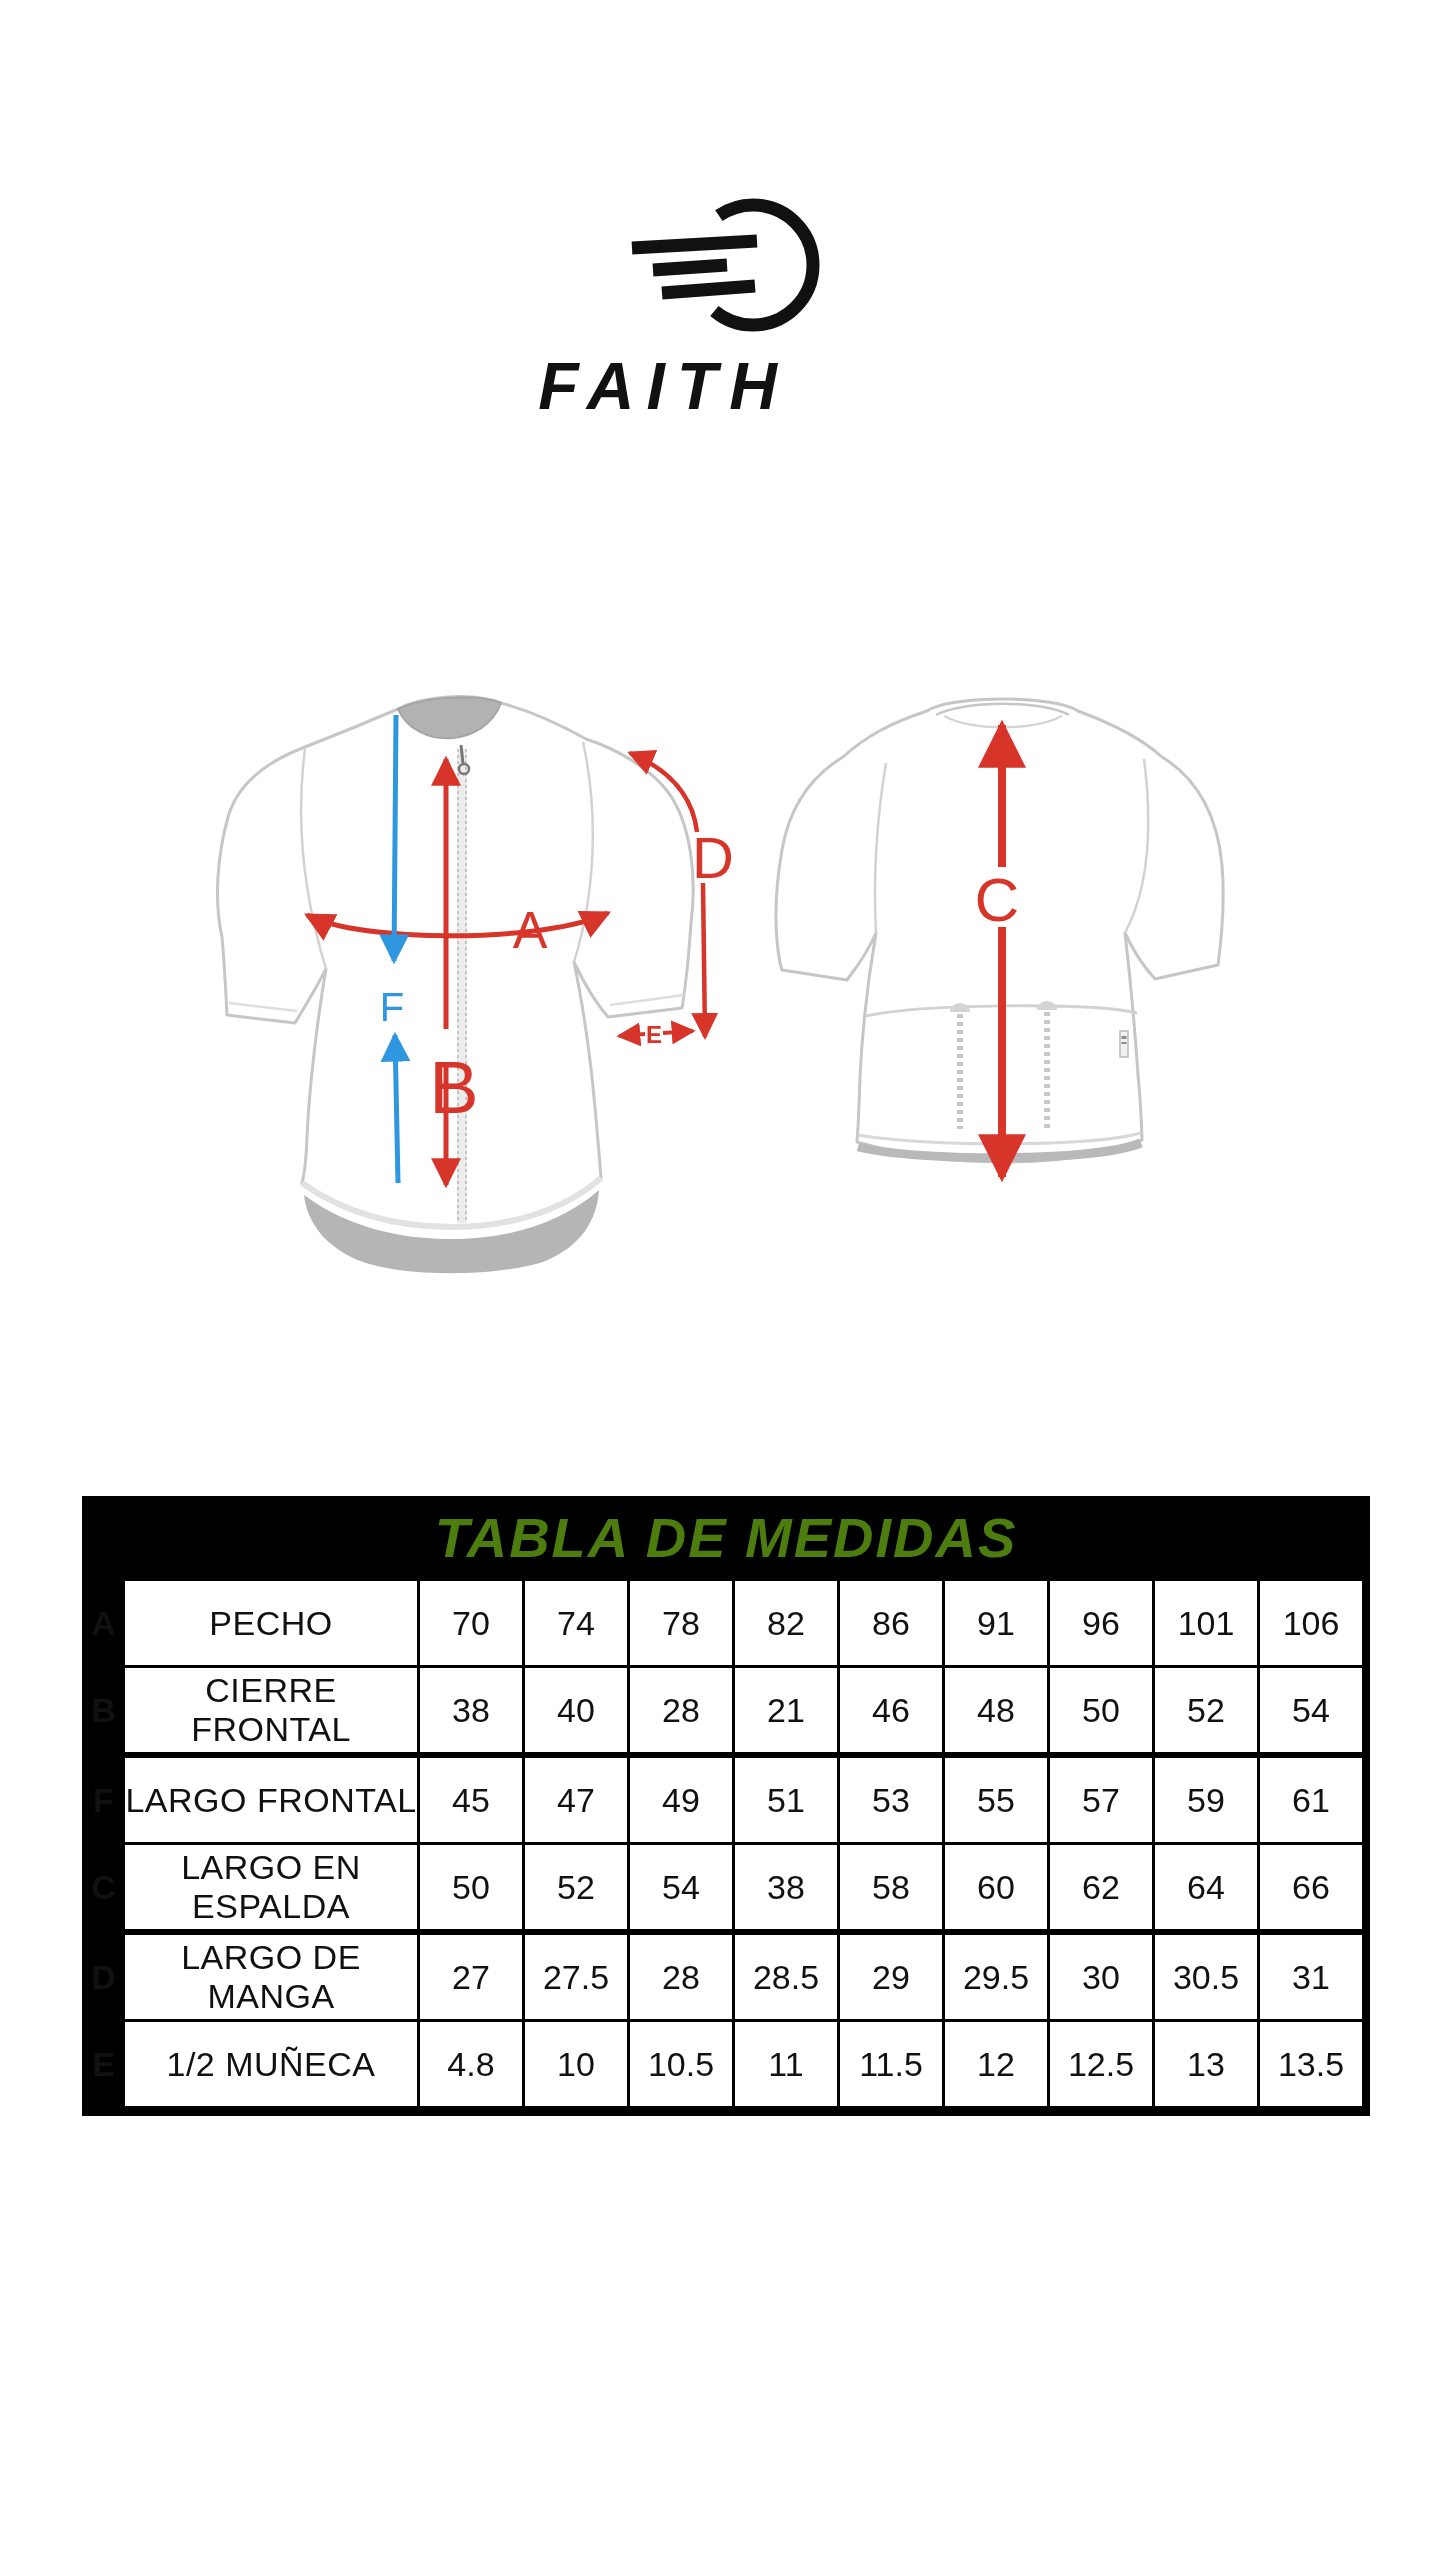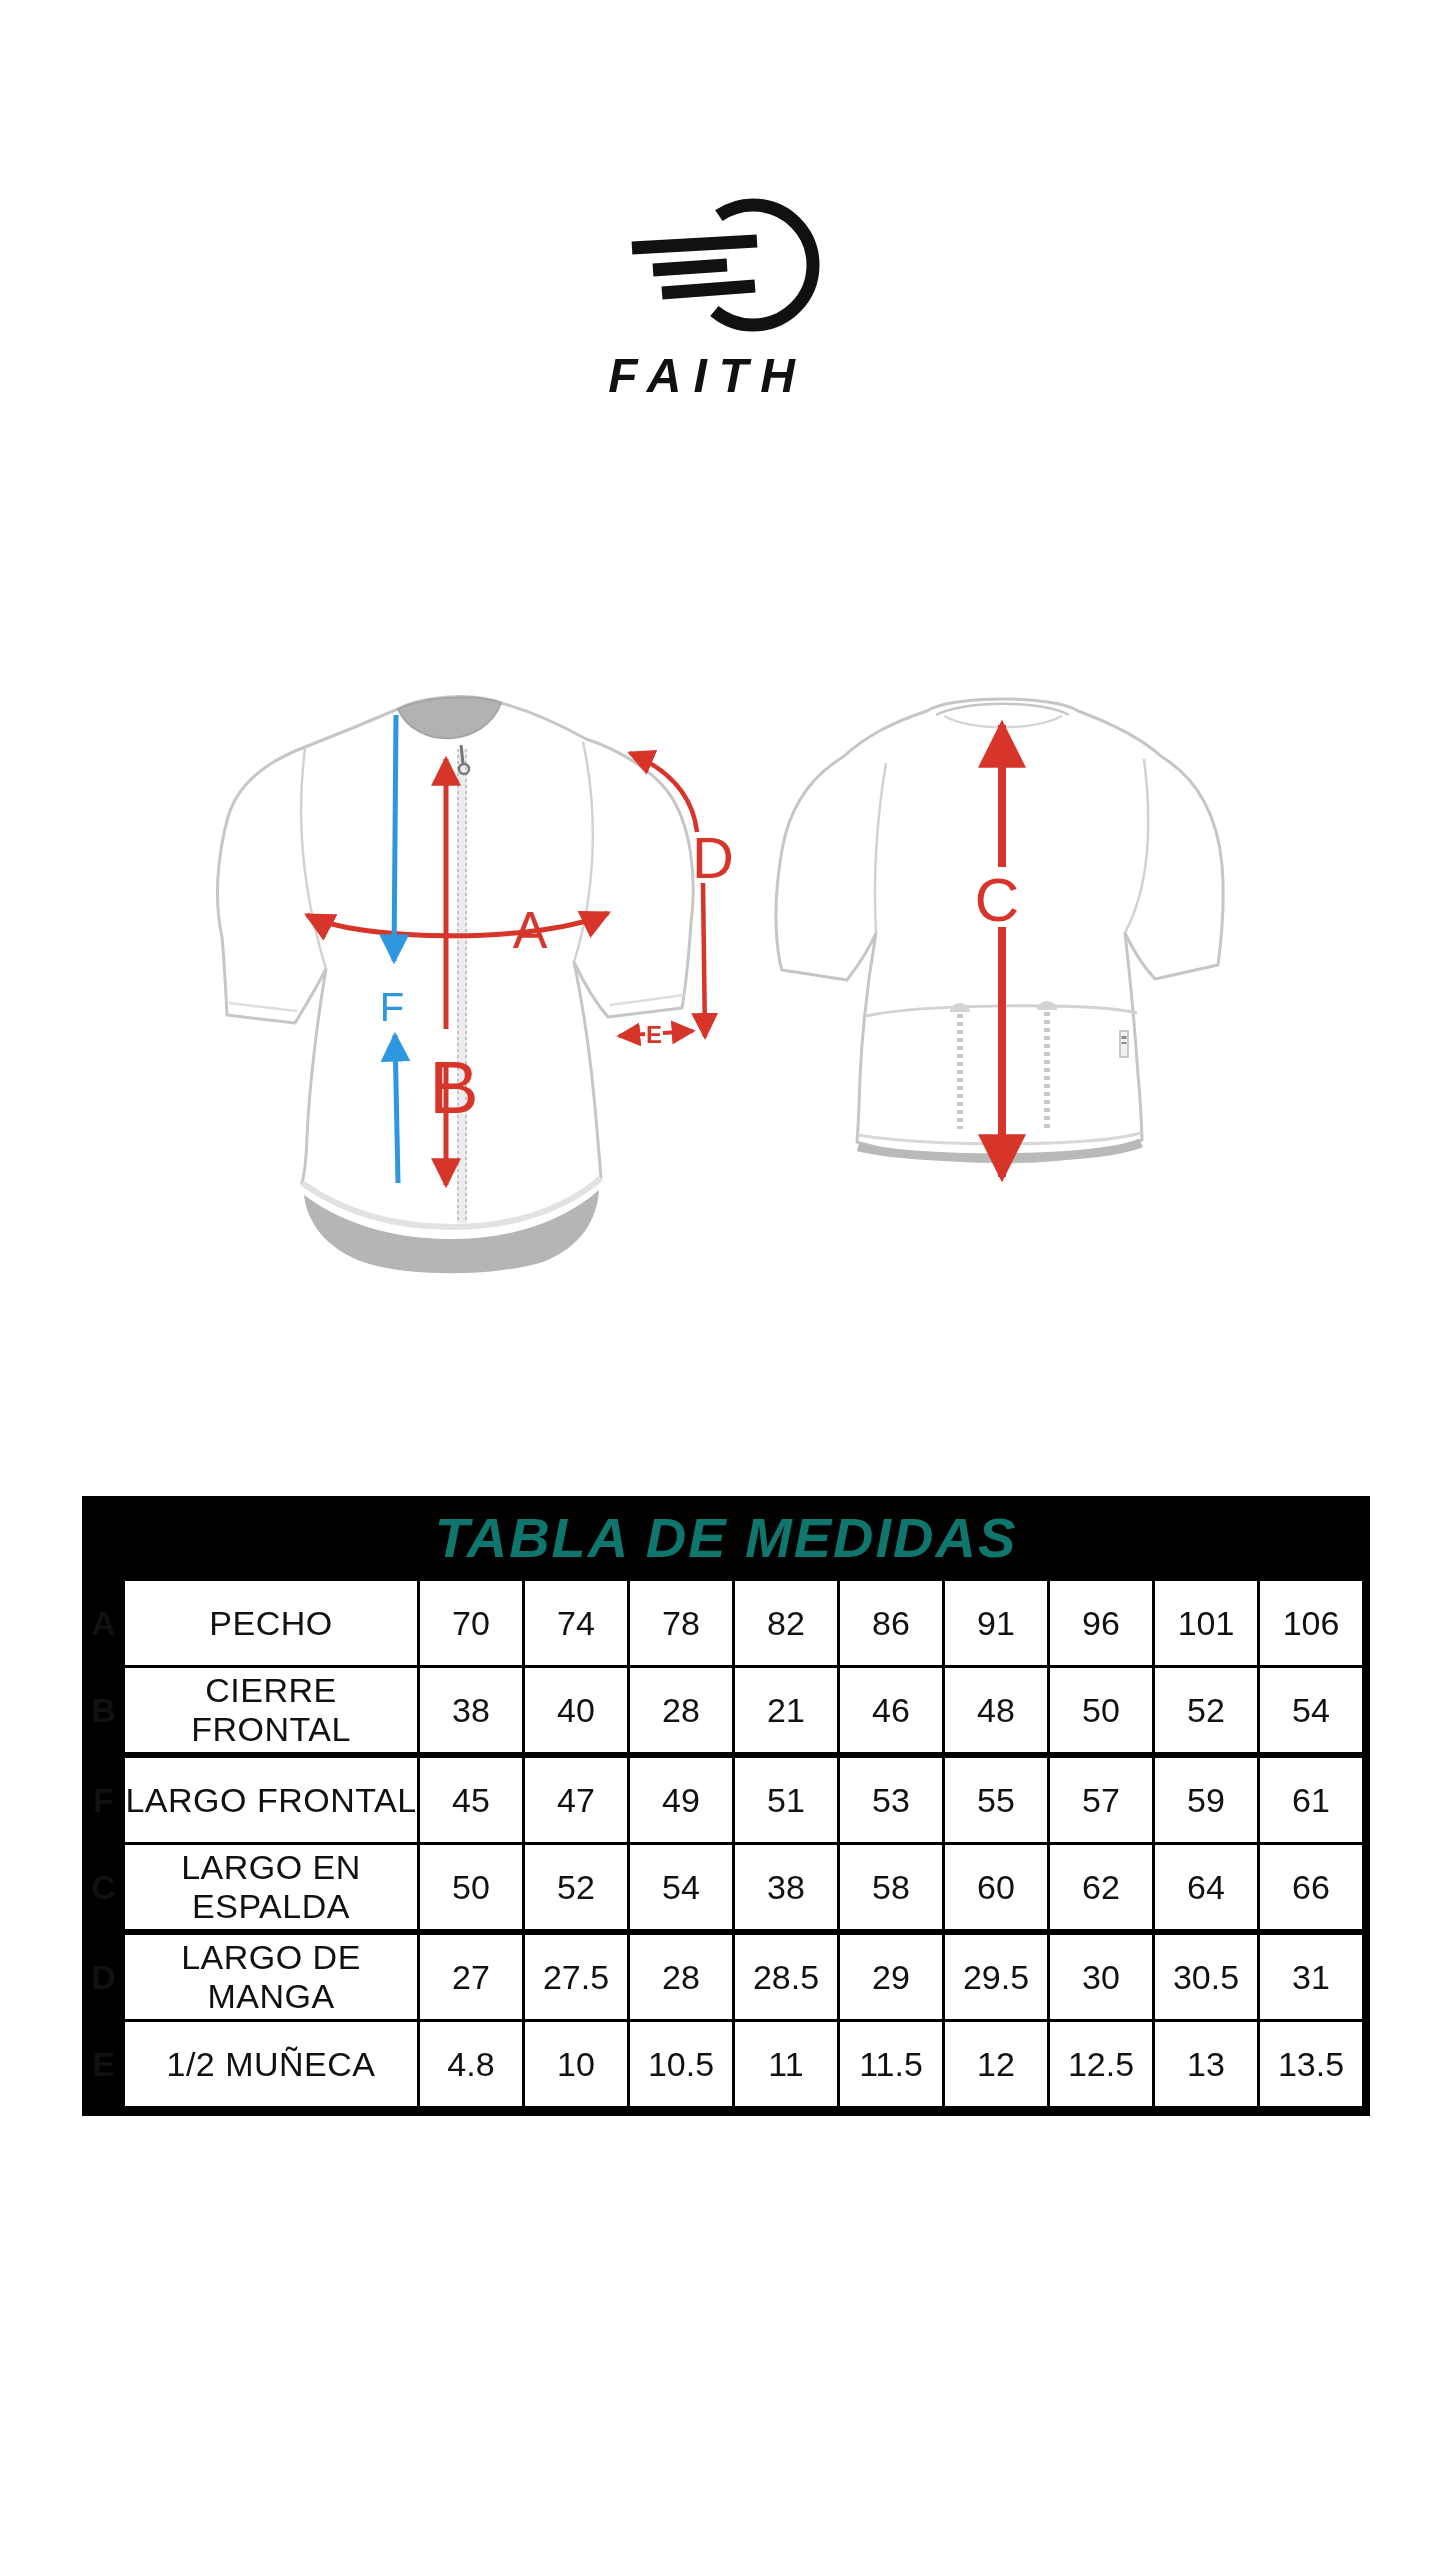--- a/index.html
+++ b/index.html
@@ -4,34 +4,34 @@
 <style>
   html,body{margin:0;padding:0;}
   body{
     width:1445px;height:2569px;position:relative;background:#ffffff;
     font-family:"Liberation Sans",sans-serif;overflow:hidden;
   }
   
   .logo-icon{position:absolute;left:620px;top:190px;width:210px;height:150px;}
   .brand-name{
     position:absolute;left:0;top:348px;width:1327px;text-align:center;
-    font-size:48px;font-weight:bold;font-style:italic;letter-spacing:12px;color:#111;padding-left:44px;
+    font-size:66px;font-weight:bold;font-style:italic;letter-spacing:12px;color:#111;
   }
   
   .front-diagram{position:absolute;left:145px;top:685px;width:600px;height:615px;}
   .back-diagram{position:absolute;left:770px;top:685px;width:490px;height:595px;}
   .measure-label{font-family:"Liberation Sans",sans-serif;fill:#d7342a;}
   .measure-label-blue{font-family:"Liberation Sans",sans-serif;fill:#2f97e0;}
   
   .tbl-wrap{
     position:absolute;left:82px;top:1496px;width:1288px;background:#000;
   }
   .tbl-banner{
     height:82px;display:flex;align-items:center;justify-content:center;
-    color:#0f766e;font-size:56px;font-weight:bold;font-style:italic;letter-spacing:2px;
+    color:#4d7c0f;font-size:56px;font-weight:bold;font-style:italic;letter-spacing:2px;
   }
   table.size-table{
     border-collapse:collapse;table-layout:fixed;background:#fff;
     margin:0 7px 7px 0;width:1281px;
   }
   table.size-table td{
     border:3px solid #000;text-align:center;vertical-align:middle;
     color:#111;font-size:34px;padding:0;
   }
   td.lcol{

